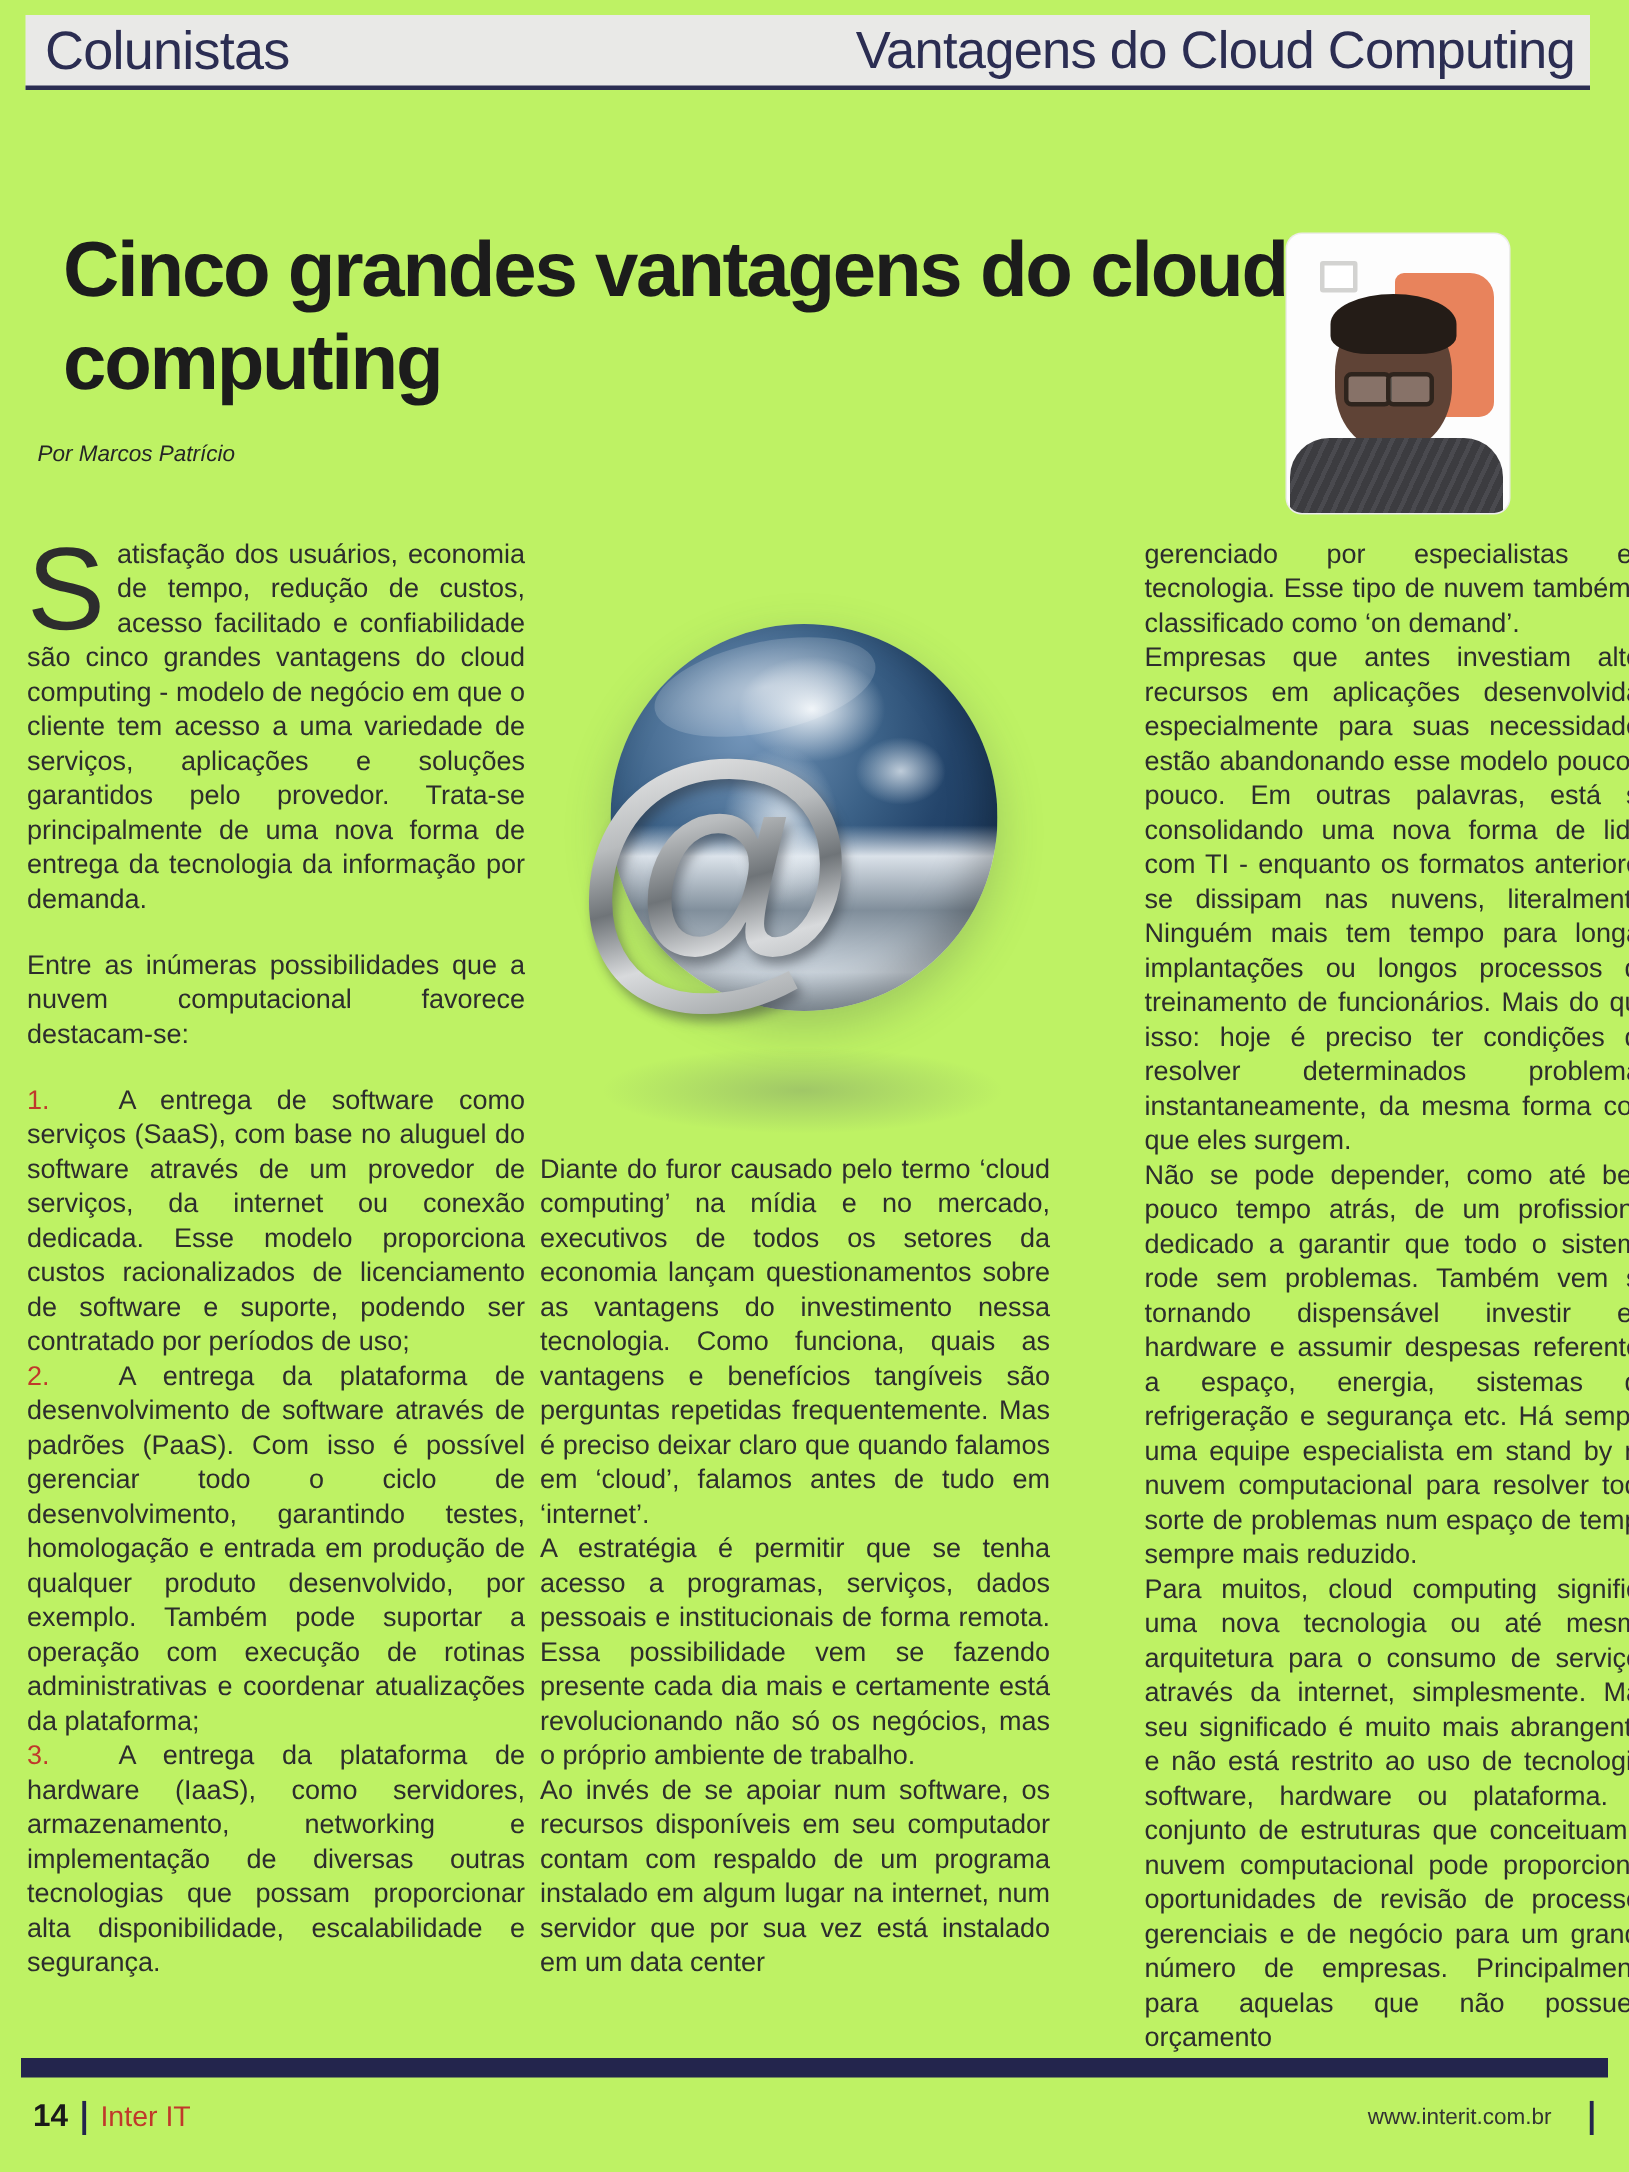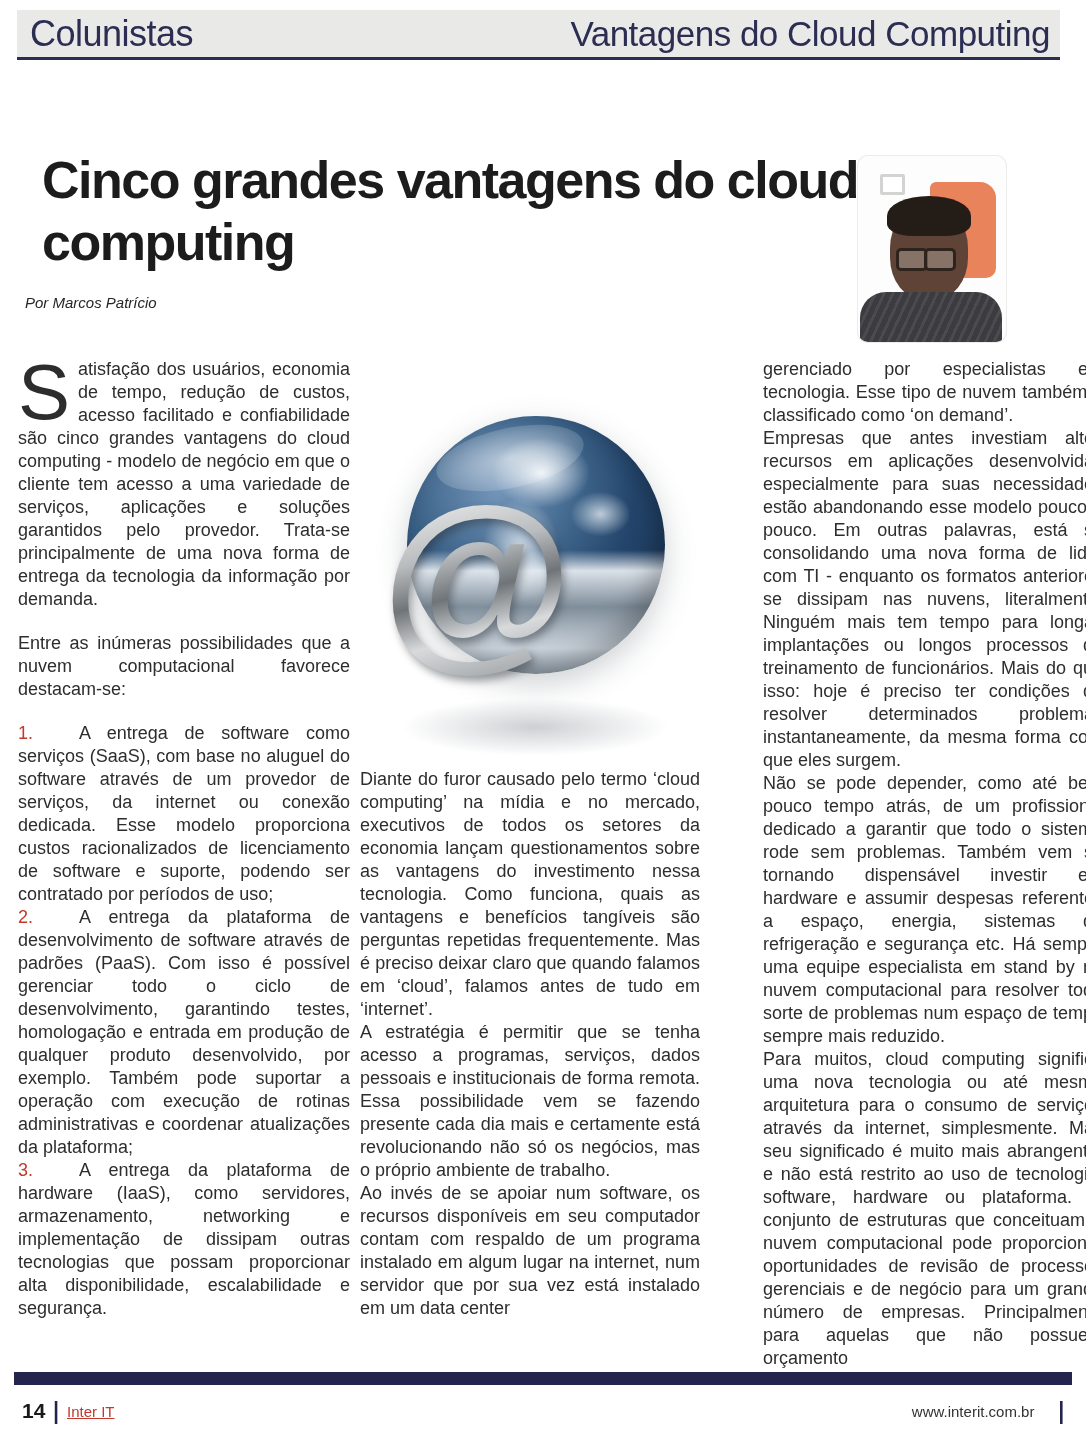--- a/index.html
+++ b/index.html
@@ -1,18 +1,18 @@
 <!DOCTYPE html>
 <html><head>
 <meta charset="utf-8">
 <style>
   html,body { margin:0; padding:0; background:#d8d8d6; }
   .page {
     position:relative; width:1086px; height:1448px; margin:0 auto;
-    background:#ffffff; overflow:hidden;
+    background:#bef264; overflow:hidden;
     font-family:"Liberation Sans","DejaVu Sans",sans-serif;
     color:#2d2d2d;
   }
 
   
   .header-band {
     position:absolute; left:17px; right:26px; top:10px; height:50px;
     background:#e9e9e7; border-bottom:3px solid #2b2d52;
     display:flex; justify-content:space-between; align-items:center;
     padding:0 10px 0 13px; box-sizing:border-box;
@@ -112,24 +112,24 @@
   }
 
   
   .footer-bar {
     position:absolute; left:14px; right:14px; top:1372px; height:13px; background:#23254d;
   }
   .footer-row {
     position:absolute; left:22px; right:22px; top:1396px; height:30px;
     display:flex; justify-content:space-between; align-items:center;
   }
-  .footer-left { display:flex; align-items:center; gap:8px; }
+  .footer-left { display:flex; align-items:flex-end; gap:8px; }
   .footer-page { font-size:21px; font-weight:bold; color:#1a1a1a; }
   .footer-sep  { font-size:20px; color:#23254d; font-weight:bold; transform:scaleY(1.2); }
-  .footer-mag  { font-size:15px; color:#c0392b;text-decoration:underline; }
+  .footer-mag  { font-size:19px; color:#c0392b; }
   .footer-right{ display:flex; align-items:center; gap:24px; }
   .footer-site { font-size:15px; color:#333; }
 </style>
 </head>
 <body>
 
 <div class="page">
 
   <div class="header-band">
     <span class="header-left">Colunistas</span>
@@ -145,21 +145,21 @@
     <div class="person-head"></div>
     <div class="person-glasses"></div>
     <div class="person-shoulders"></div>
   </div>
 
   <div class="col col-1">
     <p><span class="dropcap">S</span><span>atisfação dos usuários, economia de tempo, redução de custos, acesso facilitado e confiabilidade são cinco grandes vantagens do cloud computing - modelo de negócio em que o cliente tem acesso a uma variedade de serviços, aplicações e soluções garantidos pelo provedor. Trata-se principalmente de uma nova forma de entrega da tecnologia da informação por demanda.</span></p>
     <p class="gap">Entre as inúmeras possibilidades que a nuvem computacional favorece destacam-se:</p>
     <p class="gap"><span class="item-num">1.</span><span class="item-tab"></span><span>A entrega de software como serviços (SaaS), com base no aluguel do software através de um provedor de serviços, da internet ou conexão dedicada. Esse modelo proporciona custos racionalizados de licenciamento de software e suporte, podendo ser contratado por períodos de uso;</span></p>
     <p><span class="item-num">2.</span><span class="item-tab"></span><span>A entrega da plataforma de desenvolvimento de software através de padrões (PaaS). Com isso é possível gerenciar todo o ciclo de desenvolvimento, garantindo testes, homologação e entrada em produção de qualquer produto desenvolvido, por exemplo. Também pode suportar a operação com execução de rotinas administrativas e coordenar atualizações da plataforma;</span></p>
-    <p><span class="item-num">3.</span><span class="item-tab"></span><span>A entrega da plataforma de hardware (IaaS), como servidores, armazenamento, networking e implementação de dissipam outras tecnologias que possam proporcionar alta disponibilidade, escalabilidade e segurança.</span></p>
+    <p><span class="item-num">3.</span><span class="item-tab"></span><span>A entrega da plataforma de hardware (IaaS), como servidores, armazenamento, networking e implementação de diversas outras tecnologias que possam proporcionar alta disponibilidade, escalabilidade e segurança.</span></p>
   </div>
 
   <div class="col col-2">
     <div class="globe-figure">
       <div class="globe-sphere"></div>
       <div class="at-symbol">@</div>
       <div class="globe-reflection"></div>
     </div>
     <p>Diante do furor causado pelo termo ‘cloud computing’ na mídia e no mercado, executivos de todos os setores da economia lançam questionamentos sobre as vantagens do investimento nessa tecnologia. Como funciona, quais as vantagens e benefícios tangíveis são perguntas repetidas frequentemente. Mas é preciso deixar claro que quando falamos em ‘cloud’, falamos antes de tudo em ‘internet’.</p>
     <p>A estratégia é permitir que se tenha acesso a programas, serviços, dados pessoais e institucionais de forma remota. Essa possibilidade vem se fazendo presente cada dia mais e certamente está revolucionando não só os negócios, mas o próprio ambiente de trabalho.</p>

